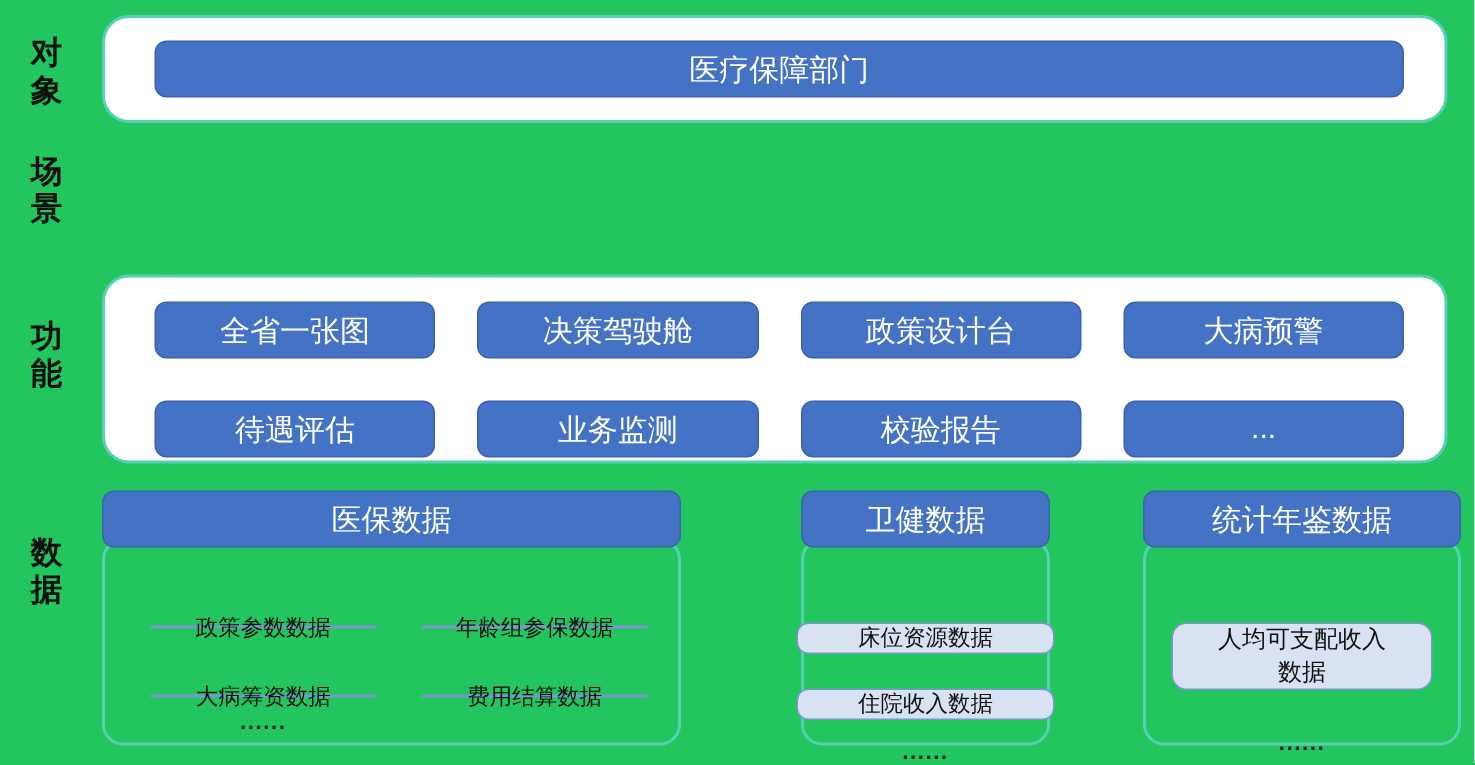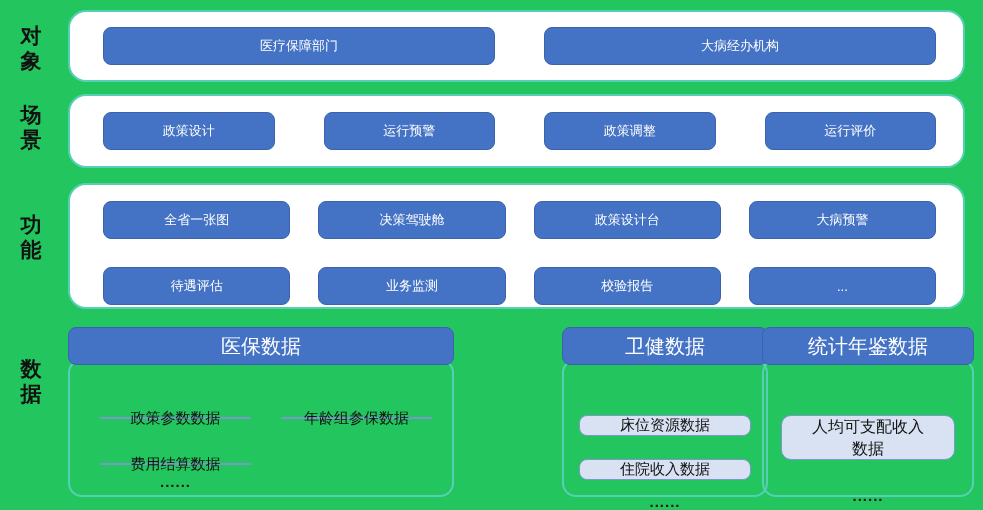--- a/index.html
+++ b/index.html
@@ -19,28 +19,28 @@
   .flexrow{display:flex;align-items:center;gap:49px;padding:0 27px 0 33px;}
   .row1{top:10px;height:72px;}
   .row2{top:94px;height:74px;}
   .row3{
     top:183px;height:126px;display:grid;
     grid-template-columns:repeat(4,1fr);column-gap:49px;row-gap:16px;
     padding:16px 27px 14px 33px;align-content:start;gap:28px;
   }
   .btn{
     background:#4472c4;border:1px solid #3b63ad;border-radius:8px;
-    color:#fff;font-size:13px;height:38px;box-sizing:border-box;
+    color:#fff;font-size:20px;height:38px;box-sizing:border-box;
     display:flex;align-items:center;justify-content:center;
     flex:1;white-space:nowrap;
   }
   .row3 .btn{flex:none;width:100%;}
   .group{position:absolute;top:327px;}
   .g1{left:68px;width:386px;}
-  .g2{left:562px;width:206px;}
+  .g2{left:534px;width:166px;}
   .g3{left:762px;width:212px;}
   .group-header{
     position:relative;z-index:2;height:38px;box-sizing:border-box;
     background:#4472c4;border:1px solid #3b63ad;border-radius:8px;
     color:#fff;font-size:20px;display:flex;align-items:center;justify-content:center;
   }
   .group-body{
     position:relative;z-index:1;margin-top:-6px;height:138px;box-sizing:border-box;
     border:2px solid #57cfb4;border-radius:14px;background:transparent;
   }
@@ -74,46 +74,40 @@
 
 <div class="canvas">
 
   <div class="side-label" style="top:23px">对象</div>
   <div class="side-label" style="top:102px">场景</div>
   <div class="side-label" style="top:212px">功能</div>
   <div class="side-label" style="top:356px">数据</div>
 
   <div class="layer-box row1 flexrow">
     <div class="btn">医疗保障部门</div>
-    <div class="btn">大病经办机构</div>
   </div>
 
-  <div class="layer-box row2 flexrow">
-    <div class="btn">政策设计</div>
-    <div class="btn">运行预警</div>
-    <div class="btn">政策调整</div>
-    <div class="btn">运行评价</div>
-  </div>
 
   <div class="layer-box row3">
     <div class="btn">全省一张图</div>
     <div class="btn">决策驾驶舱</div>
     <div class="btn">政策设计台</div>
     <div class="btn">大病预警</div>
     <div class="btn">待遇评估</div>
     <div class="btn">业务监测</div>
     <div class="btn">校验报告</div>
     <div class="btn">...</div>
   </div>
 
   <div class="group g1">
     <div class="group-header">医保数据</div>
     <div class="group-body">
       <div class="chip">政策参数数据</div>
       <div class="chip">年龄组参保数据</div>
+      <div class="chip">大病筹资数据</div>
       <div class="chip">费用结算数据</div>
       <div class="dots">......</div>
     </div>
   </div>
 
   <div class="group g2">
     <div class="group-header">卫健数据</div>
     <div class="group-body">
       <div class="chip">床位资源数据</div>
       <div class="chip">住院收入数据</div>

